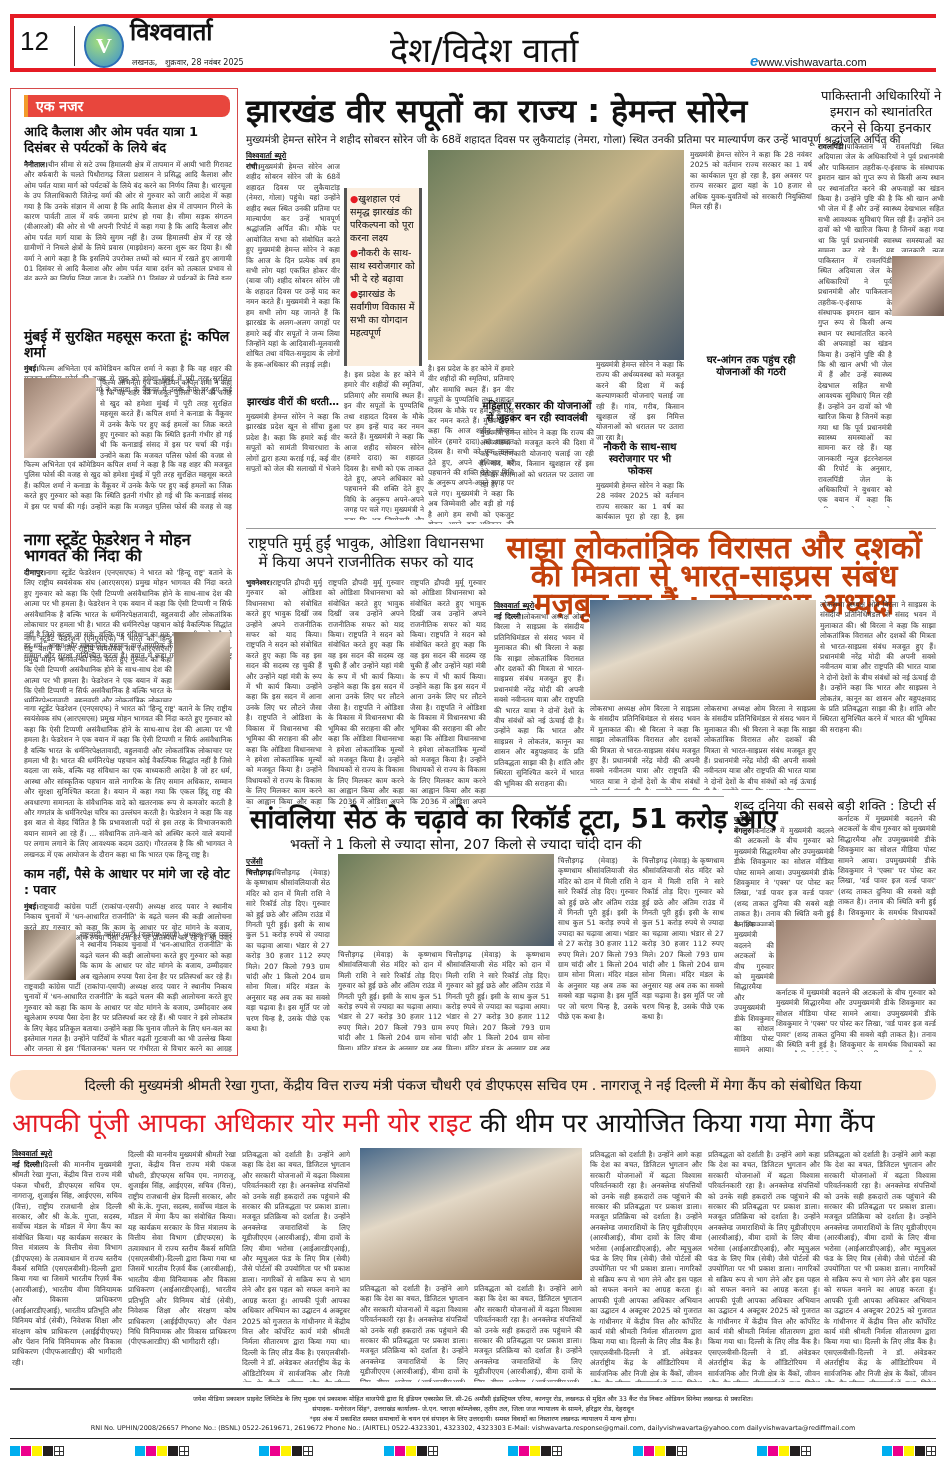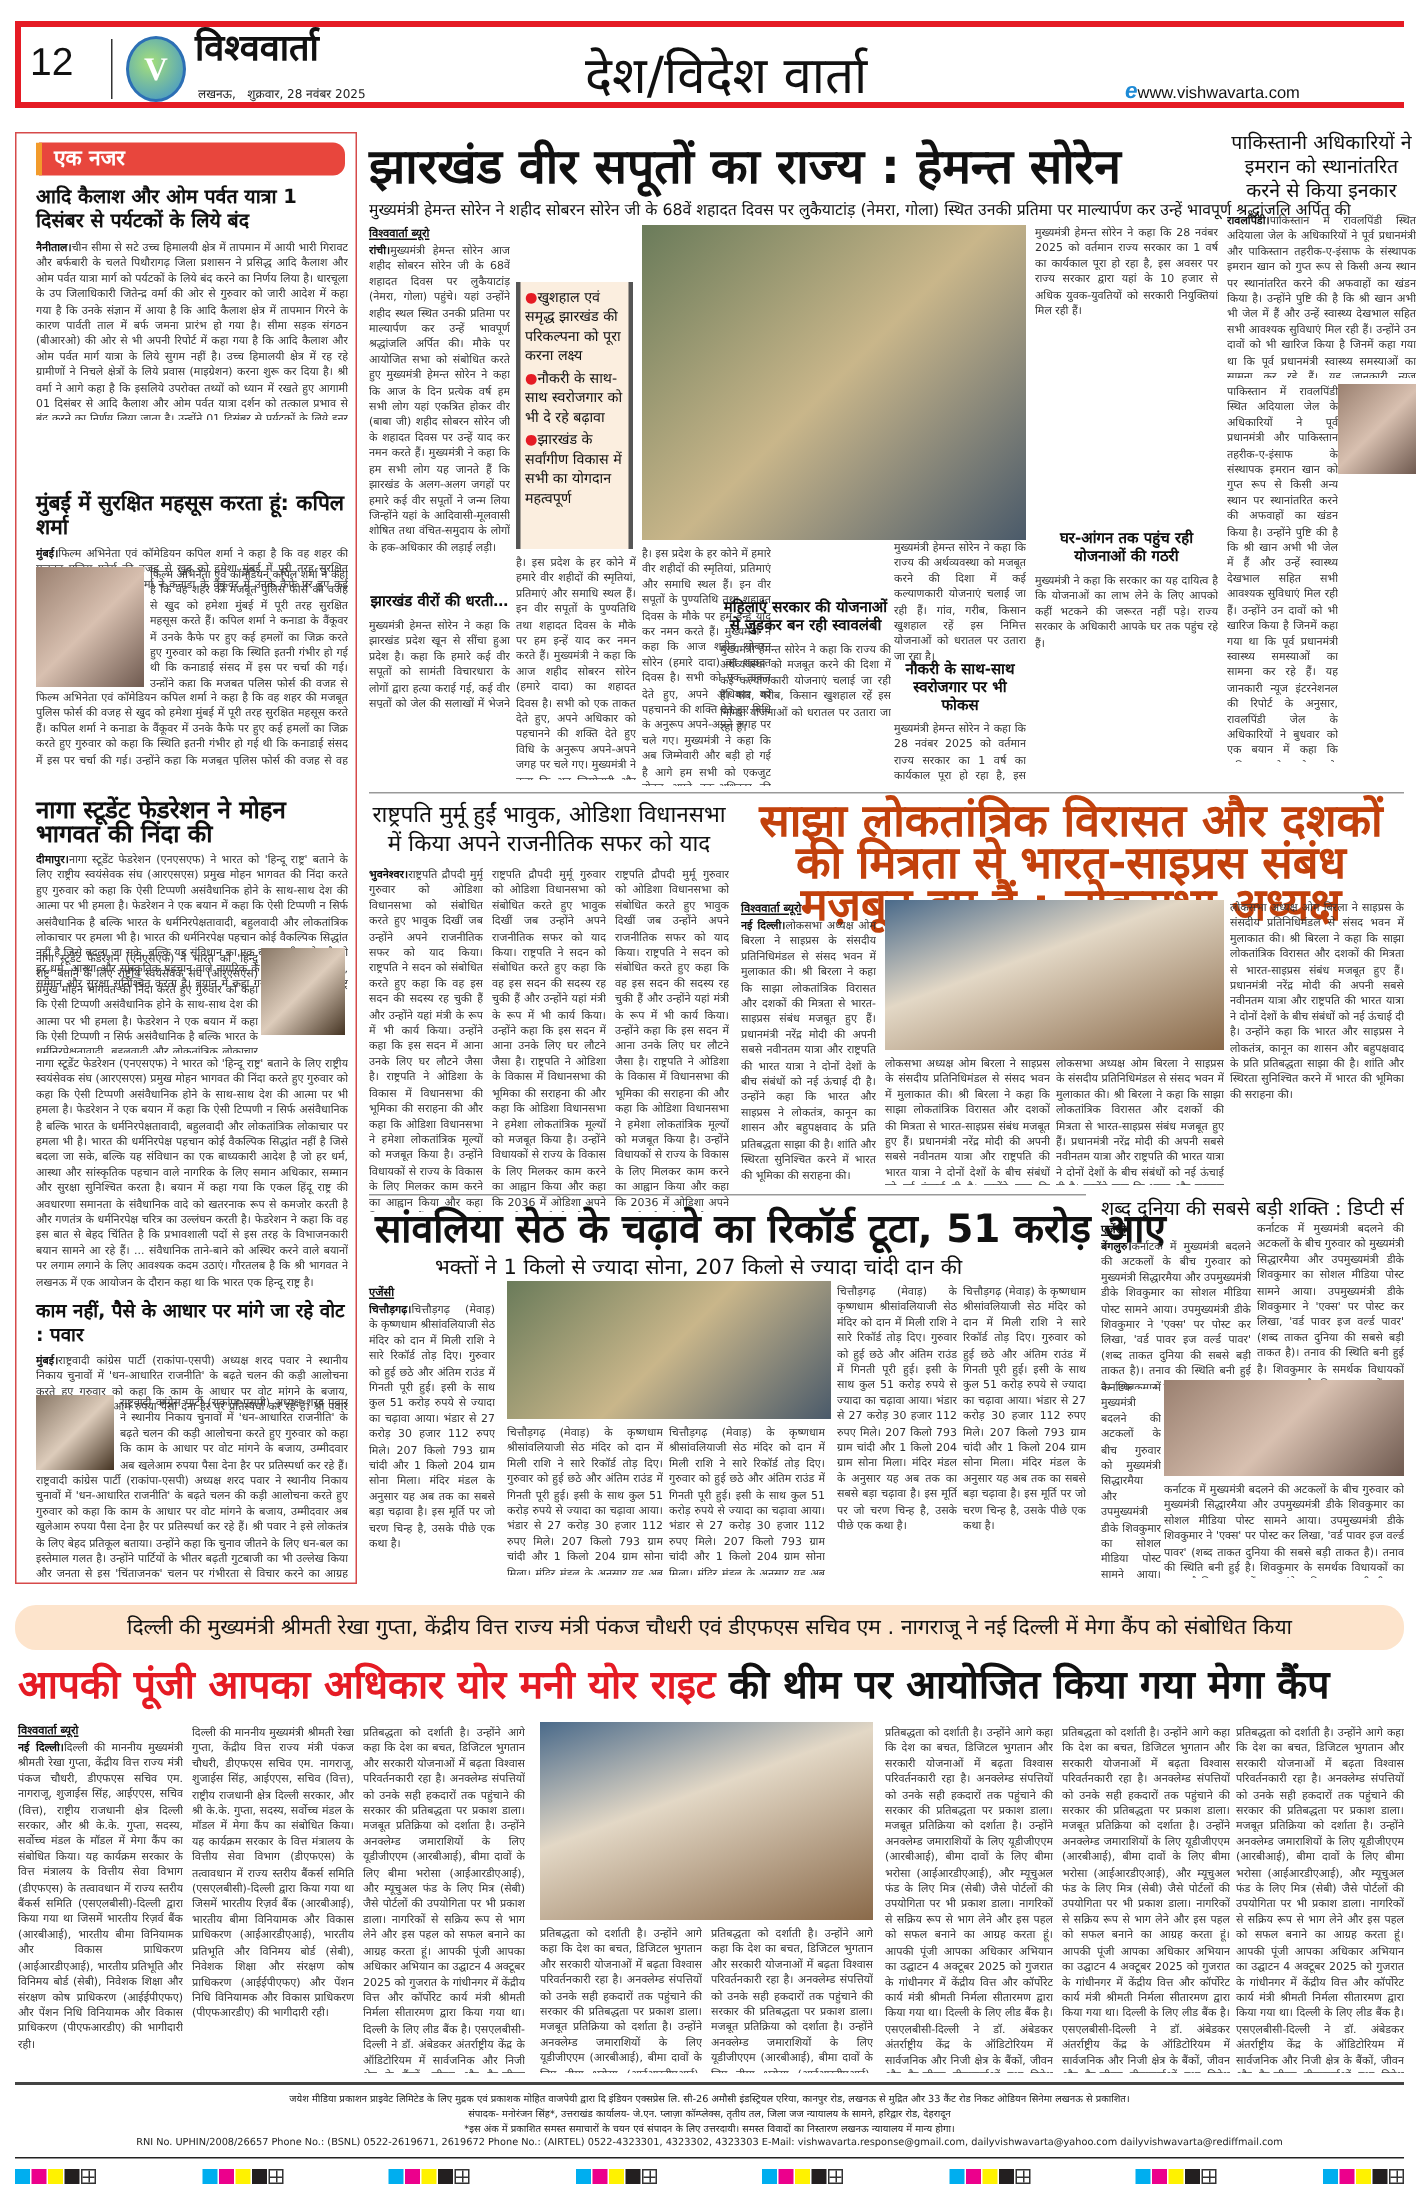--- a/index.html
+++ b/index.html
@@ -36,21 +36,21 @@
 
   .right-box { left: 818px; top: 88px; width: 126px; height: 436px; }
   .h-right { font-size: 13px; color: #111; text-align: center; line-height: 16px; }
 
   .hr-line { height: 1px; background: #999; }
   .h-mid { font-size: 15px; color: #111; text-align: center; line-height: 19px; }
   .h-big { font-size: 30px; font-weight: bold; color: #c2410c; line-height: 28px; white-space: nowrap; }
   .h-large { font-size: 26px; font-weight: bold; color: #111; white-space: nowrap; }
 
   .banner { left: 10px; top: 1070px; width: 926px; height: 30px; background: #fde4cc; border-radius: 14px; text-align: center; font-size: 14px; line-height: 30px; color: #111; white-space: nowrap; }
-  .mega-head { left: 12px; top: 1104px; font-size: 26px; font-weight: bold; white-space: nowrap; }
+  .mega-head { left: 12px; top: 1104px; font-size: 26px; font-weight: normal; white-space: nowrap; }
   .mega-head .red { color: #e51b24; }
   .mega-head .blk { color: #111; }
 
   .footer-line { left: 10px; top: 1388px; width: 926px; height: 2px; background: #444; }
   .footer-txt { left: 10px; width: 926px; text-align: center; font-size: 6.5px; color: #222; white-space: nowrap; }
   .footer-line2 { left: 10px; top: 1438px; width: 926px; height: 1px; background: #222; }
   .reg-strip { left: 10px; top: 1446px; width: 926px; height: 14px; display: flex; justify-content: space-between; }
   .reg { display: flex; gap: 1px; }
   .reg span { width: 10px; height: 10px; display: inline-block; }
   .reg .c { background: #00aeef; } .reg .m { background: #ec008c; } .reg .y { background: #fff200; } .reg .k { background: #231f20; }
@@ -132,21 +132,20 @@
   <div class="body-txt" style="margin-top:4px;height:80px;overflow:hidden;"><span>मुख्यमंत्री हेमन्त सोरेन ने कहा कि राज्य की अर्थव्यवस्था को मजबूत करने की दिशा में कई कल्याणकारी योजनाएं चलाई जा रही हैं। गांव, गरीब, किसान खुशहाल रहें इस निमित्त योजनाओं को धरातल पर उतारा जा रहा है।</span></div>
 </div>
 <div class="abs" style="left:596px;top:360px;width:88px;">
   <div class="body-txt" style="height:80px;overflow:hidden;"><span>मुख्यमंत्री हेमन्त सोरेन ने कहा कि राज्य की अर्थव्यवस्था को मजबूत करने की दिशा में कई कल्याणकारी योजनाएं चलाई जा रही हैं। गांव, गरीब, किसान खुशहाल रहें इस निमित्त योजनाओं को धरातल पर उतारा जा रहा है।</span></div>
   <div class="subhead" style="margin-top:1px;">नौकरी के साथ-साथ स्वरोजगार पर भी फोकस</div>
   <div class="body-txt" style="margin-top:4px;height:40px;overflow:hidden;"><span>मुख्यमंत्री हेमन्त सोरेन ने कहा कि 28 नवंबर 2025 को वर्तमान राज्य सरकार का 1 वर्ष का कार्यकाल पूरा हो रहा है, इस अवसर पर राज्य सरकार द्वारा यहां के 10 हजार से अधिक युवक-युवतियों को सरकारी नियुक्तियां मिल रही हैं।</span></div>
 </div>
 <div class="abs" style="left:690px;top:150px;width:122px;">
   <div class="body-txt" style="height:198px;overflow:hidden;"><span>मुख्यमंत्री हेमन्त सोरेन ने कहा कि 28 नवंबर 2025 को वर्तमान राज्य सरकार का 1 वर्ष का कार्यकाल पूरा हो रहा है, इस अवसर पर राज्य सरकार द्वारा यहां के 10 हजार से अधिक युवक-युवतियों को सरकारी नियुक्तियां मिल रही हैं।</span></div>
   <div class="subhead" style="margin-top:6px;">घर-आंगन तक पहुंच रही योजनाओं की गठरी</div>
-  <div class="body-txt" style="margin-top:4px;height:120px;overflow:hidden;"><span>मुख्यमंत्री ने कहा कि सरकार का यह दायित्व है कि योजनाओं का लाभ लेने के लिए आपको कहीं भटकने की जरूरत नहीं पड़े। राज्य सरकार के अधिकारी आपके घर तक पहुंच रहे हैं।</span></div>
 </div>
 
 <div class="abs right-box">
   <div class="h-right">पाकिस्तानी अधिकारियों ने इमरान को स्थानांतरित करने से किया इनकार</div>
   <div class="body-txt" style="margin-top:6px;height:110px;overflow:hidden;"><b>रावलपिंडी।</b><span>पाकिस्तान में रावलपिंडी स्थित अदियाला जेल के अधिकारियों ने पूर्व प्रधानमंत्री और पाकिस्तान तहरीक-ए-इंसाफ के संस्थापक इमरान खान को गुप्त रूप से किसी अन्य स्थान पर स्थानांतरित करने की अफवाहों का खंडन किया है। उन्होंने पुष्टि की है कि श्री खान अभी भी जेल में हैं और उन्हें स्वास्थ्य देखभाल सहित सभी आवश्यक सुविधाएं मिल रही हैं। उन्होंने उन दावों को भी खारिज किया है जिनमें कहा गया था कि पूर्व प्रधानमंत्री स्वास्थ्य समस्याओं का सामना कर रहे हैं। यह जानकारी न्यूज इंटरनेशनल की रिपोर्ट के अनुसार, रावलपिंडी जेल के अधिकारियों ने बुधवार को एक बयान में कहा कि अदियाला जेल से उनके स्थानांतरण की खबरें बेबुनियाद हैं।</span></div>
   <div class="photo" style="margin-top:4px;width:52px;height:60px;float:right;"></div>
   <div class="body-txt" style="margin-top:4px;height:252px;overflow:hidden;"><span>पाकिस्तान में रावलपिंडी स्थित अदियाला जेल के अधिकारियों ने पूर्व प्रधानमंत्री और पाकिस्तान तहरीक-ए-इंसाफ के संस्थापक इमरान खान को गुप्त रूप से किसी अन्य स्थान पर स्थानांतरित करने की अफवाहों का खंडन किया है। उन्होंने पुष्टि की है कि श्री खान अभी भी जेल में हैं और उन्हें स्वास्थ्य देखभाल सहित सभी आवश्यक सुविधाएं मिल रही हैं। उन्होंने उन दावों को भी खारिज किया है जिनमें कहा गया था कि पूर्व प्रधानमंत्री स्वास्थ्य समस्याओं का सामना कर रहे हैं। यह जानकारी न्यूज इंटरनेशनल की रिपोर्ट के अनुसार, रावलपिंडी जेल के अधिकारियों ने बुधवार को एक बयान में कहा कि अदियाला जेल से उनके स्थानांतरण की खबरें बेबुनियाद हैं।</span></div>
 </div>
 
 <div class="abs hr-line" style="left:246px;top:528px;width:690px;"></div>

